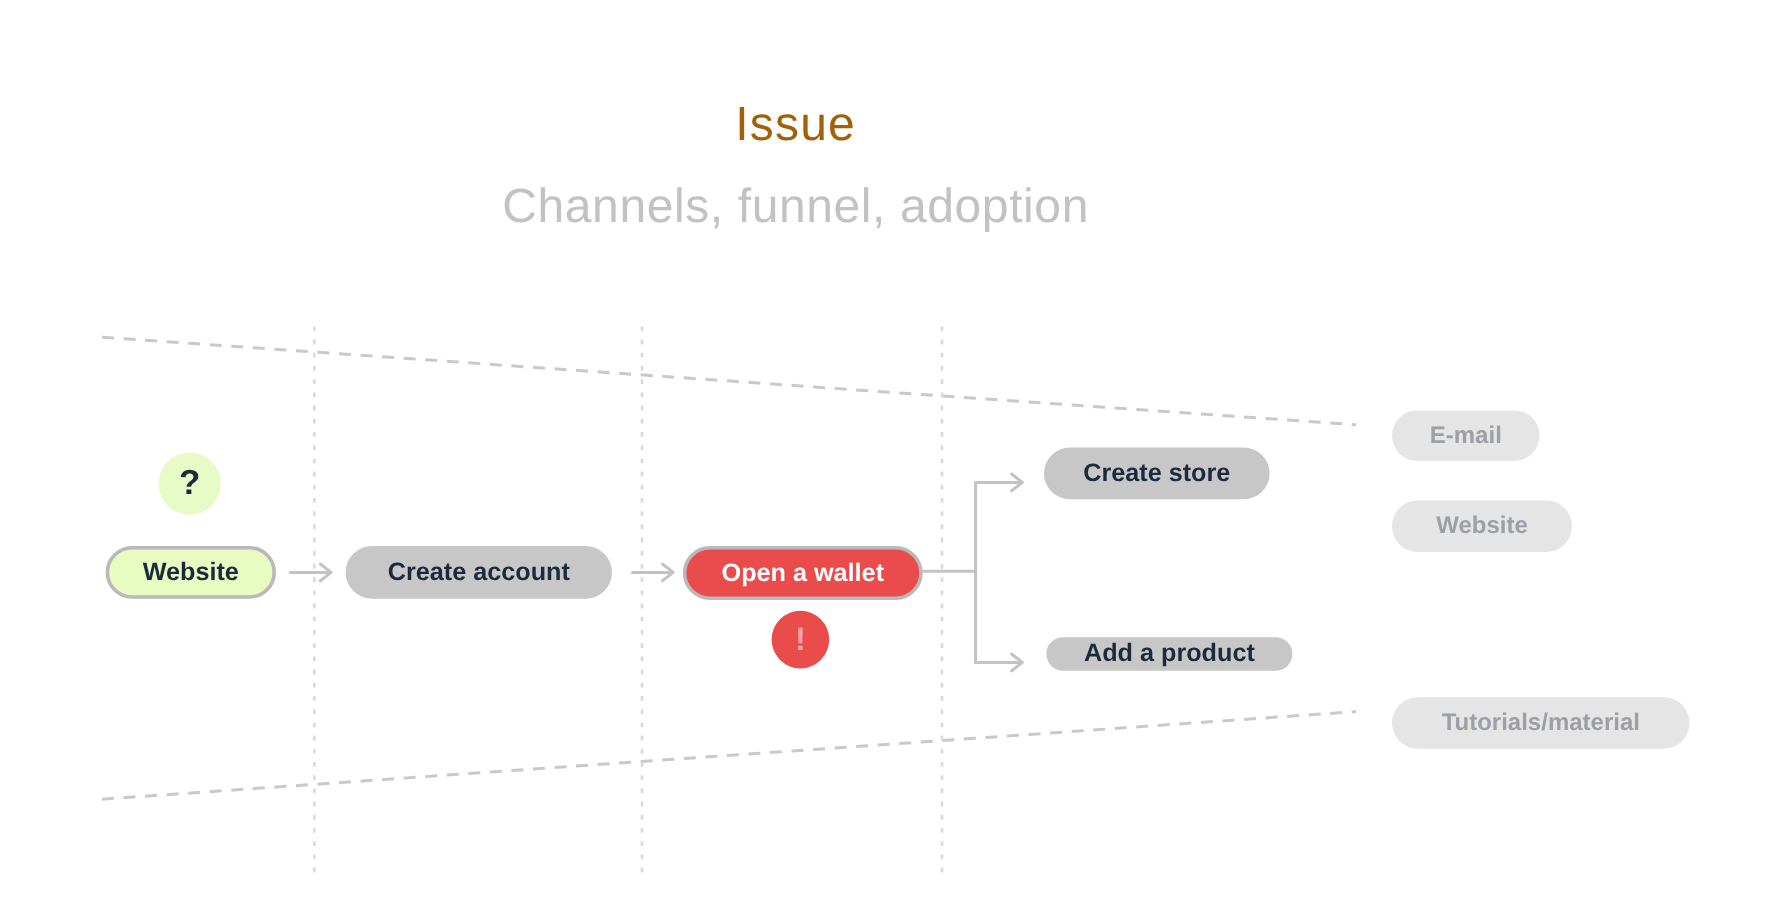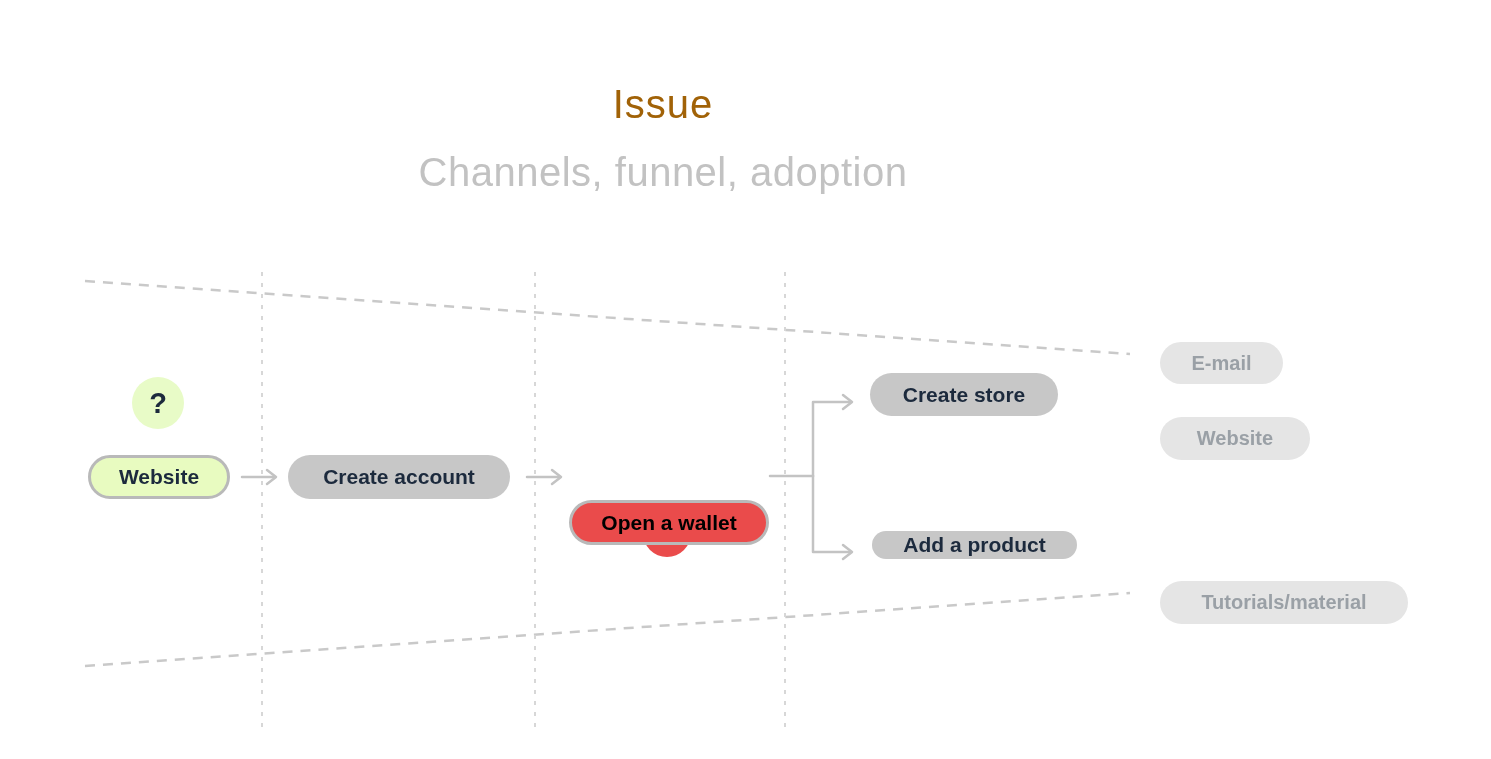--- a/index.html
+++ b/index.html
@@ -59,22 +59,21 @@
   .pill.green {
     background: #e8fbc0;
     border: 3px solid #b9b9b9;
   }
   .pill.gray {
     background: #c7c7c7;
   }
   .pill.red {
     background: #ea4b4b;
     border: 3px solid #b9b9b9;
-    color: #000000;
-    margin-top: 45px;
+    color: #ffffff;
   }
   .pill.channel {
     background: #e5e5e5;
     color: #9aa0a6;
     font-size: 20px;
   }
   .badge {
     position: absolute;
     display: flex;
     align-items: center;

